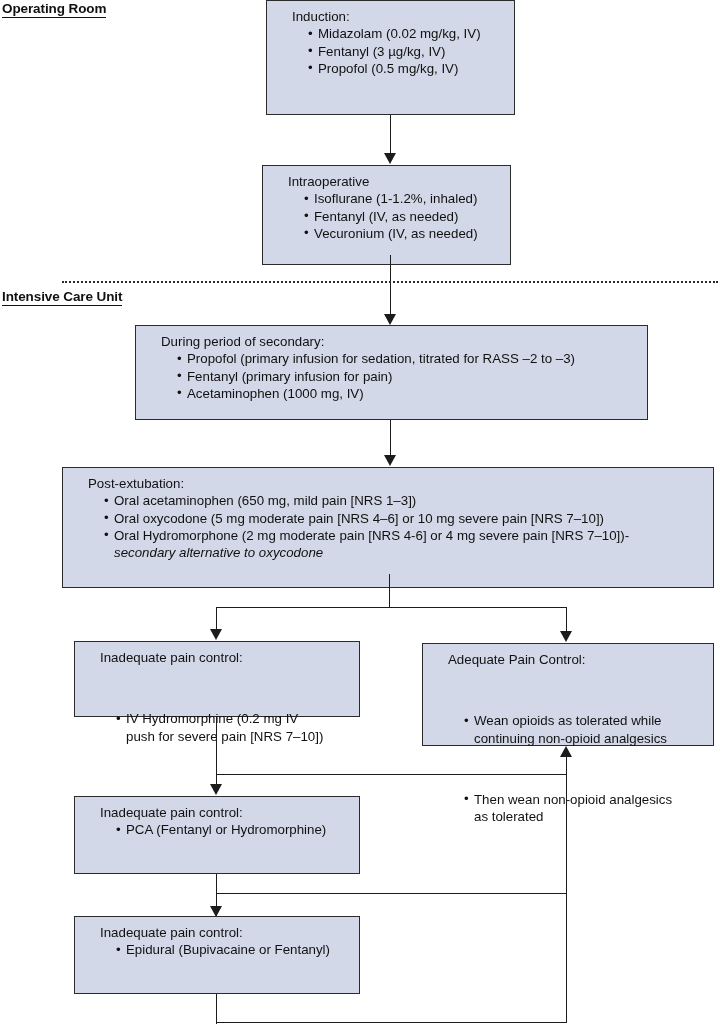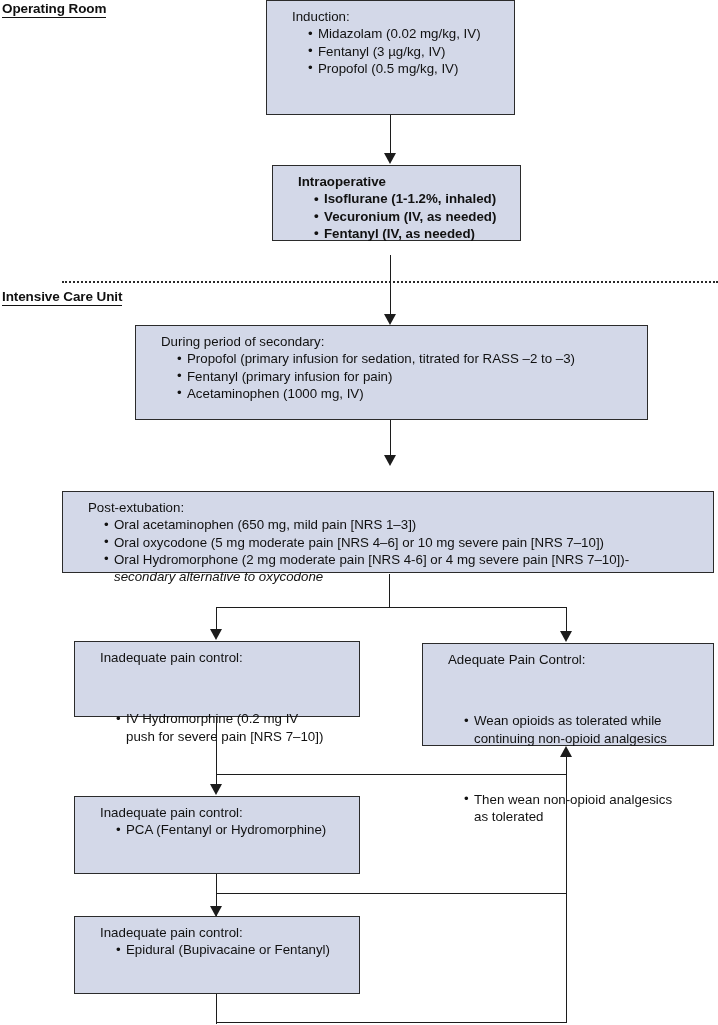--- a/index.html
+++ b/index.html
@@ -117,45 +117,45 @@
     <ul>
       <li>Midazolam (0.02 mg/kg, IV)</li>
       <li>Fentanyl (3 µg/kg, IV)</li>
       <li>Propofol (0.5 mg/kg, IV)</li>
     </ul>
   </div>
 
   <div class="vline" style="left:390px; top:115px; height:40px;"></div>
   <div class="arrow-down" style="left:384px; top:153px;"></div>
 
-  <div class="node" style="left:272px; top:165px; width:249px; height:76px;font-weight:bold;">
+  <div class="node" style="left:262px; top:165px; width:249px; height:100px;">
     <span class="title">Intraoperative</span>
     <ul>
       <li>Isoflurane (1-1.2%, inhaled)</li>
+      <li>Fentanyl (IV, as needed)</li>
       <li>Vecuronium (IV, as needed)</li>
-      <li>Fentanyl (IV, as needed)</li>
     </ul>
   </div>
 
   <div class="vline" style="left:390px; top:255px; height:68px;"></div>
   <div class="arrow-down" style="left:384px; top:314px;"></div>
 
   <div class="node" style="left:135px; top:325px; width:513px; height:95px;">
     <span class="title">During period of secondary:</span>
     <ul>
       <li>Propofol (primary infusion for sedation, titrated for RASS –2 to –3)</li>
       <li>Fentanyl (primary infusion for pain)</li>
       <li>Acetaminophen (1000 mg, IV)</li>
     </ul>
   </div>
 
   <div class="vline" style="left:390px; top:420px; height:37px;"></div>
   <div class="arrow-down" style="left:384px; top:455px;"></div>
 
-  <div class="node" style="left:62px; top:491px; width:652px; height:82px;">
+  <div class="node" style="left:62px; top:467px; width:652px; height:121px;">
     <span class="title">Post-extubation:</span>
     <ul>
       <li>Oral acetaminophen (650 mg, mild pain [NRS 1–3])</li>
       <li>Oral oxycodone (5 mg moderate pain [NRS 4–6] or 10 mg severe pain [NRS 7–10])</li>
       <li>
         <span>Oral Hydromorphone (2 mg moderate pain [NRS 4-6] or 4 mg severe pain [NRS 7–10])-</span>
         <span class="cont"><i>secondary alternative to oxycodone</i></span>
       </li>
     </ul>
   </div>

